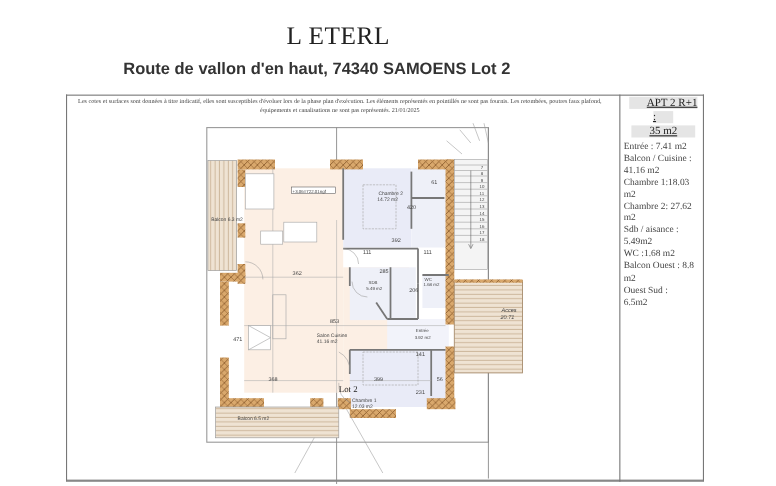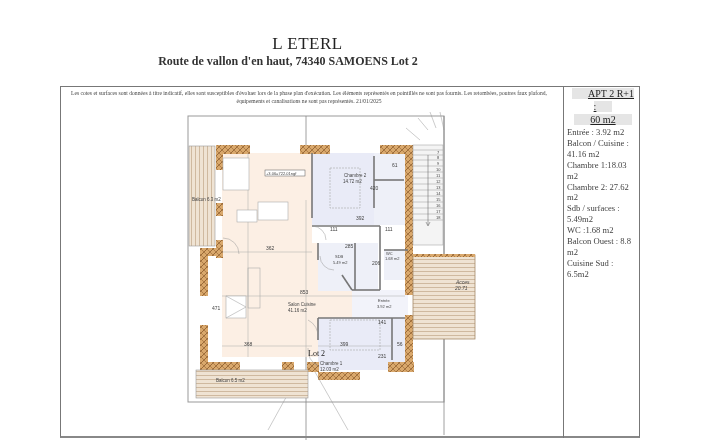--- a/index.html
+++ b/index.html
@@ -1,18 +1,18 @@
 <!DOCTYPE html>
 <html><head>
 <meta charset="utf-8">
 <style>
   html, body { margin: 0; padding: 0; background: #ffffff; }
   body { width: 705px; height: 442px; position: relative; overflow: hidden; font-family: "DejaVu Serif", serif; color: #222; }
-  .title { position: absolute; left: 0; width: 615px; top: 34px; text-align: center; font-family: "Liberation Serif", serif; font-size: 17px; letter-spacing: 0.5px; color: #222; }
-  .address { position: absolute; left: 0; width: 576px; top: 54px; text-align: center; font-family: Liberation Serif, serif; font-size: 12px; font-weight: bold; color: #333; }
+  .title { position: absolute; left: 0; width: 615px; top: 20px; text-align: center; font-family: "Liberation Serif", serif; font-size: 23px; letter-spacing: 0.5px; color: #222; }
+  .address { position: absolute; left: 0; width: 576px; top: 54px; text-align: center; font-family: Liberation Sans, sans-serif; font-size: 15px; font-weight: bold; color: #333; }
   .frame { position: absolute; left: 60px; top: 86px; width: 580px; height: 352px; border: 1px solid #777; border-bottom: 2px solid #888; box-sizing: border-box; }
   .disclaimer { position: absolute; left: 64px; top: 89px; width: 490px; text-align: center; font-family: "Liberation Serif", serif; font-size: 5.6px; line-height: 8px; color: #444; }
   .side-panel { position: absolute; left: 563px; top: 86px; width: 77px; height: 352px; border-left: 1px solid #777; box-sizing: border-box; }
   .apt-head { position: absolute; left: 566px; top: 87px; width: 74px; text-align: center; font-family: "Liberation Serif", serif; font-size: 10px; line-height: 13px; }
   .apt-head span { background: #e5e5e5; text-decoration: underline; padding: 0 16px; }
   .areas { position: absolute; left: 567px; top: 127px; width: 70px; font-family: "Liberation Serif", serif; font-size: 8.6px; line-height: 10.9px; color: #444; }
   .areas div { margin: 0; }
   .plan { position: absolute; left: 0; top: 0; width: 705px; height: 442px; }
   .lbl { font-family: "Liberation Sans", sans-serif; fill: #444; }
 </style>
@@ -21,37 +21,37 @@
 
 <div class="title">L ETERL</div>
 <div class="address">Route de vallon d'en haut, 74340 SAMOENS Lot 2</div>
 
 <div class="frame"></div>
 <div class="disclaimer">Les cotes et surfaces sont données à titre indicatif, elles sont susceptibles d'évoluer lors de la phase plan d'exécution. Les éléments représentés en pointillés ne sont pas fournis. Les retombées, poutres faux plafond, équipements et canalisations ne sont pas représentés. 21/01/2025</div>
 <div class="side-panel"></div>
 
 <div class="apt-head">
   <span>APT 2 R+1   :</span><br>
-  <span>60 m2</span>
+  <span>35 m2</span>
 </div>
 
 <div class="areas">
-  <div>Entrée : 3.92  m2</div>
+  <div>Entrée : 7.41  m2</div>
   <div>Balcon / Cuisine :</div>
   <div>41.16 m2</div>
   <div>Chambre 1:18.03</div>
   <div>m2</div>
   <div>Chambre 2: 27.62</div>
   <div>m2</div>
-  <div>Sdb / surfaces :</div>
+  <div>Sdb / aisance :</div>
   <div>5.49m2</div>
   <div>WC :1.68 m2</div>
   <div>Balcon  Ouest : 8.8</div>
   <div>m2</div>
-  <div>Cuisine  Sud     :</div>
+  <div>Ouest  Sud     :</div>
   <div>6.5m2</div>
 </div>
 
 <svg class="plan" viewBox="0 0 705 442" xmlns="http://www.w3.org/2000/svg">
   <defs>
     <pattern id="hatch" width="6" height="6" patternUnits="userSpaceOnUse">
       <rect width="6" height="6" fill="#d9a86c"></rect>
       <path d="M0 6 L6 0 M-1 1 L1 -1 M5 7 L7 5" stroke="#8a5a2b" stroke-width="0.8"></path>
       <path d="M0 0 L6 6" stroke="#8a5a2b" stroke-width="0.5"></path>
     </pattern>

